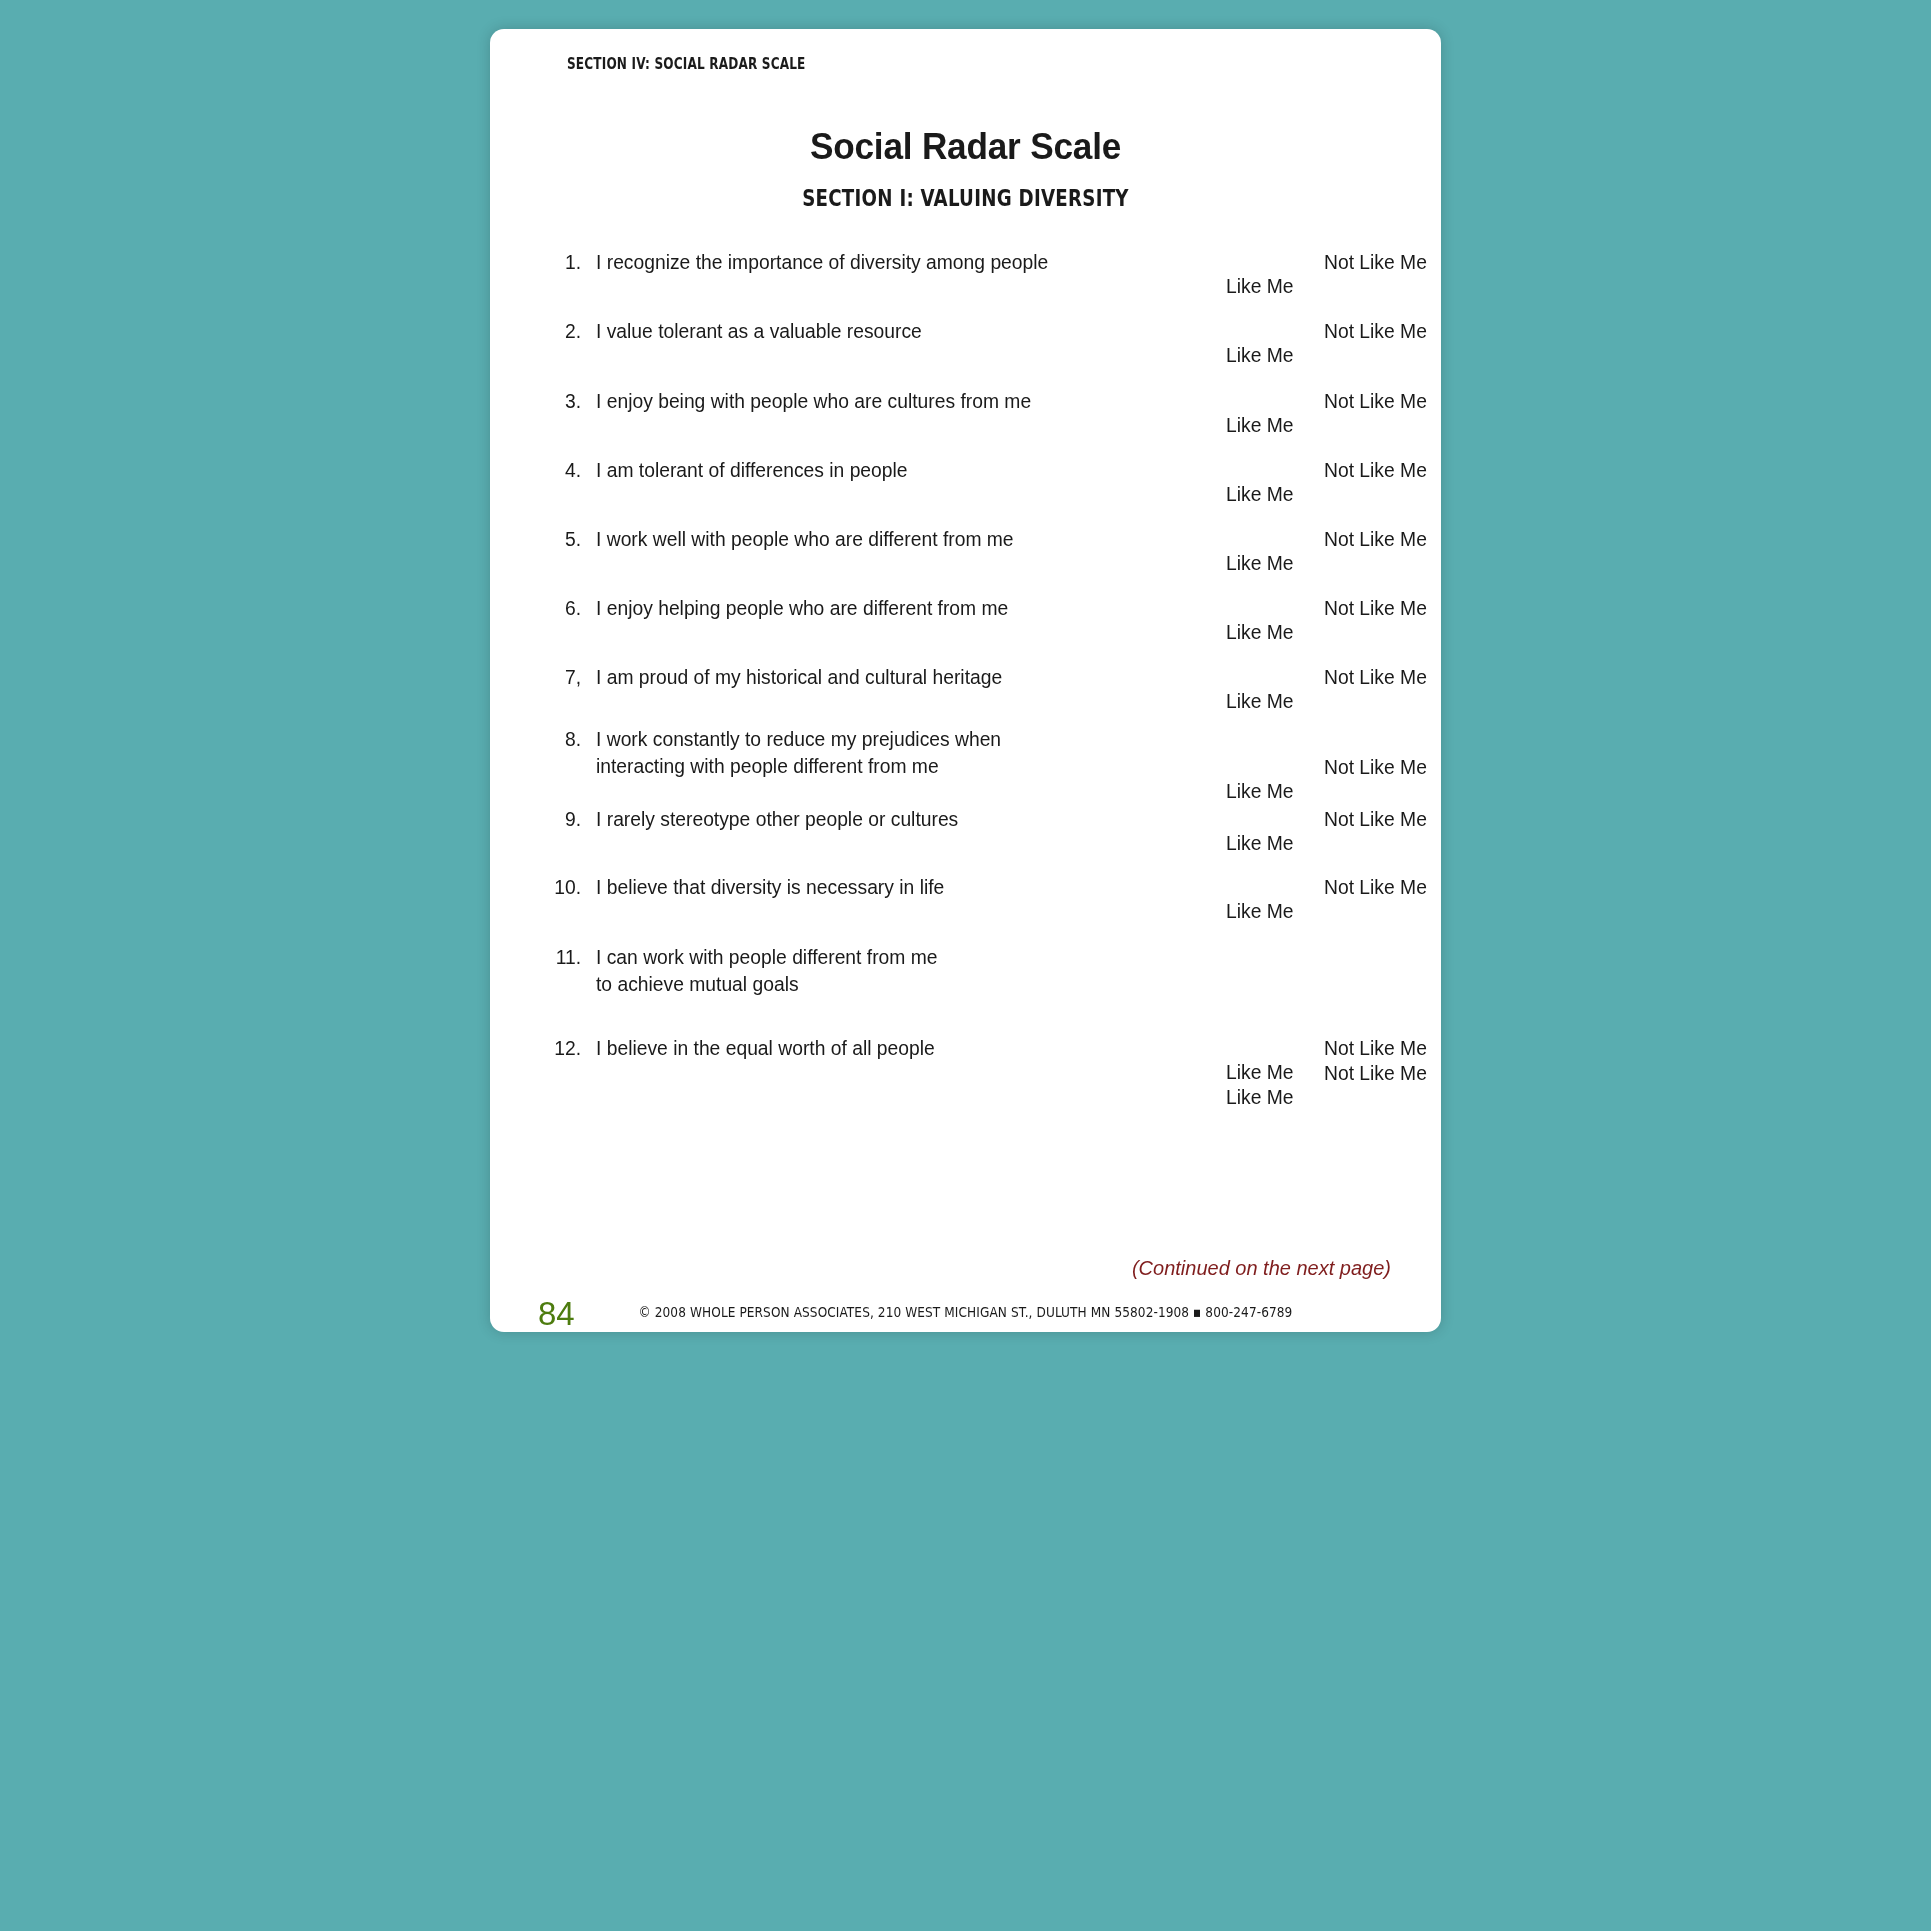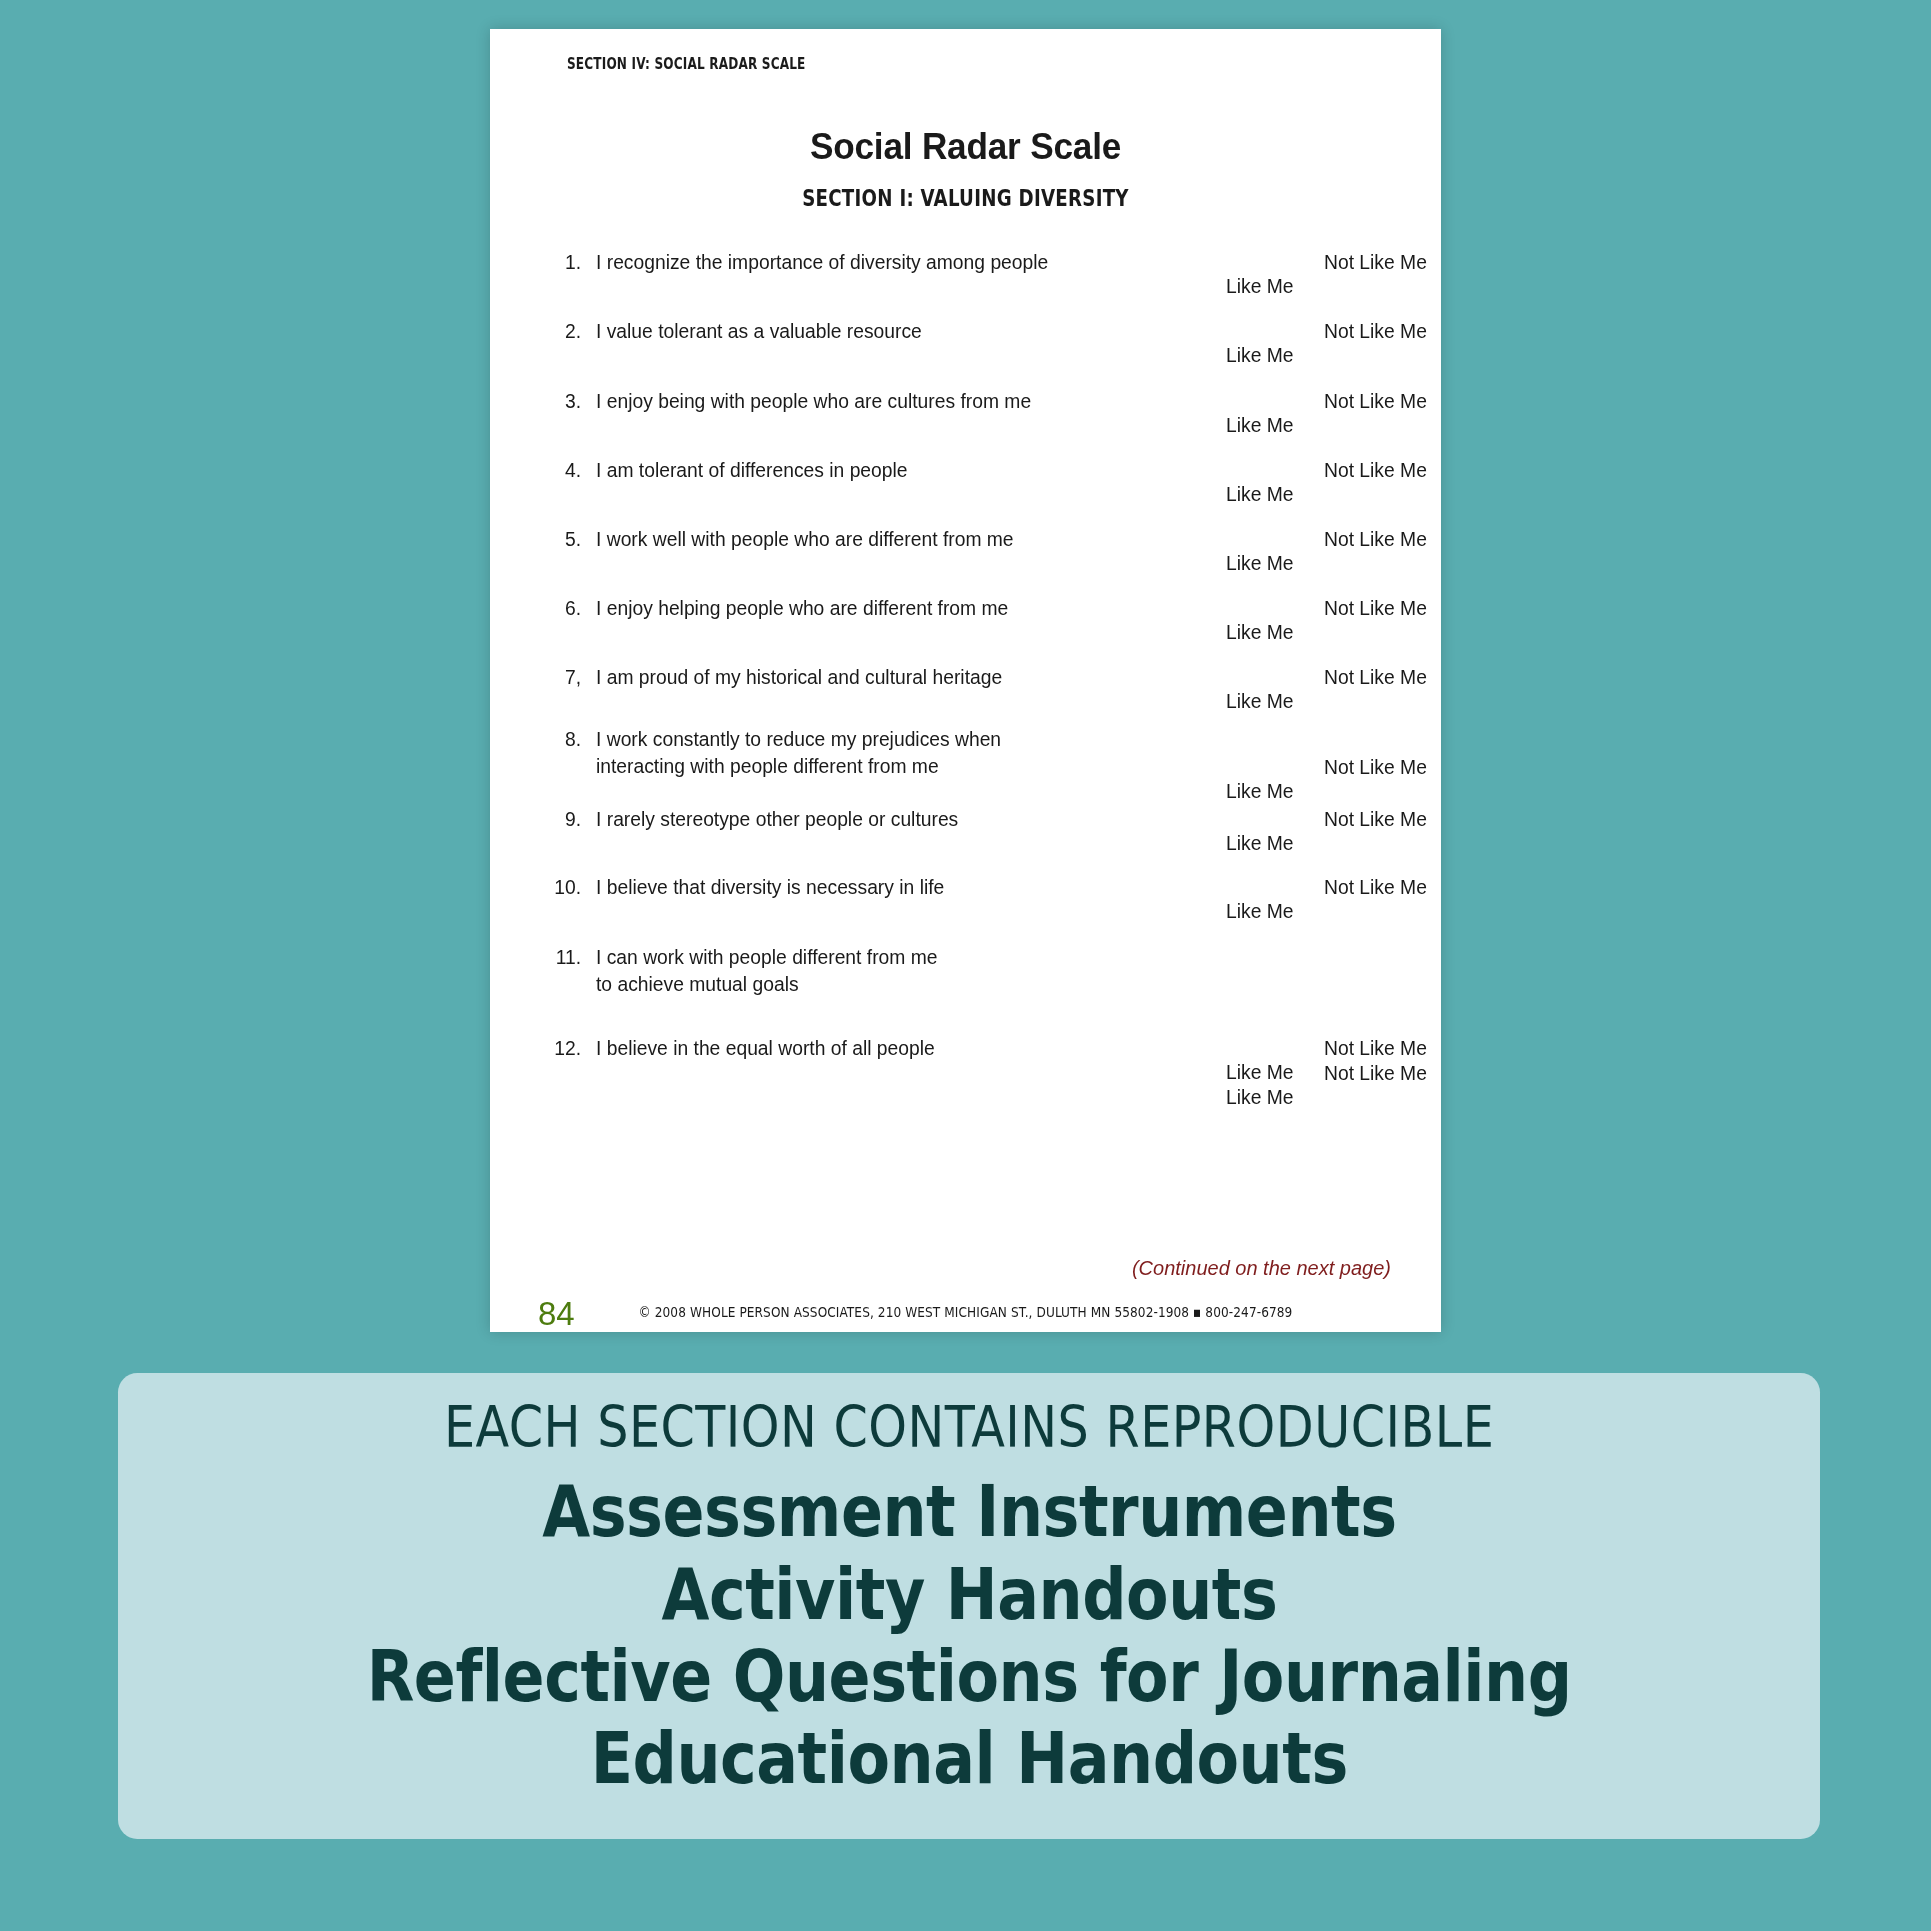--- a/index.html
+++ b/index.html
@@ -22,20 +22,21 @@
 
   
   #page {
     position: absolute;
     left: 490px;
     top: 29px;
     width: 951px;
     height: 1303px;
     background: #ffffff;
     box-shadow: 0 0 13.5px rgba(0,0,0,0.18);
+    border-radius: 14px;
   }
 
   .running-head {
     position: absolute;
     left: 77px;
     top: 25px;
     font-family: "Liberation Sans Narrow", "DejaVu Sans Condensed", "Liberation Sans", sans-serif;
     font-weight: bold;
     font-size: 16.4px;
     letter-spacing: 0.2px;
@@ -280,22 +281,15 @@
         </div>
       </div>
 
     <div class="continued">(Continued on the next page)</div>
 
     <div class="page-num">84</div>
 
     <div class="copyright">© 2008 WHOLE PERSON ASSOCIATES, 210 WEST MICHIGAN ST., DULUTH MN 55802-1908 ▪ 800-247-6789</div>
   </div>
 
-  <div id="caption">
-    <div class="cap-kicker">EACH SECTION CONTAINS REPRODUCIBLE</div>
-    <div class="cap-line first">Assessment Instruments</div>
-    <div class="cap-line">Activity Handouts</div>
-    <div class="cap-line">Reflective Questions for Journaling</div>
-    <div class="cap-line">Educational Handouts</div>
-  </div>
 
 </div>
 
 
 </body></html>

